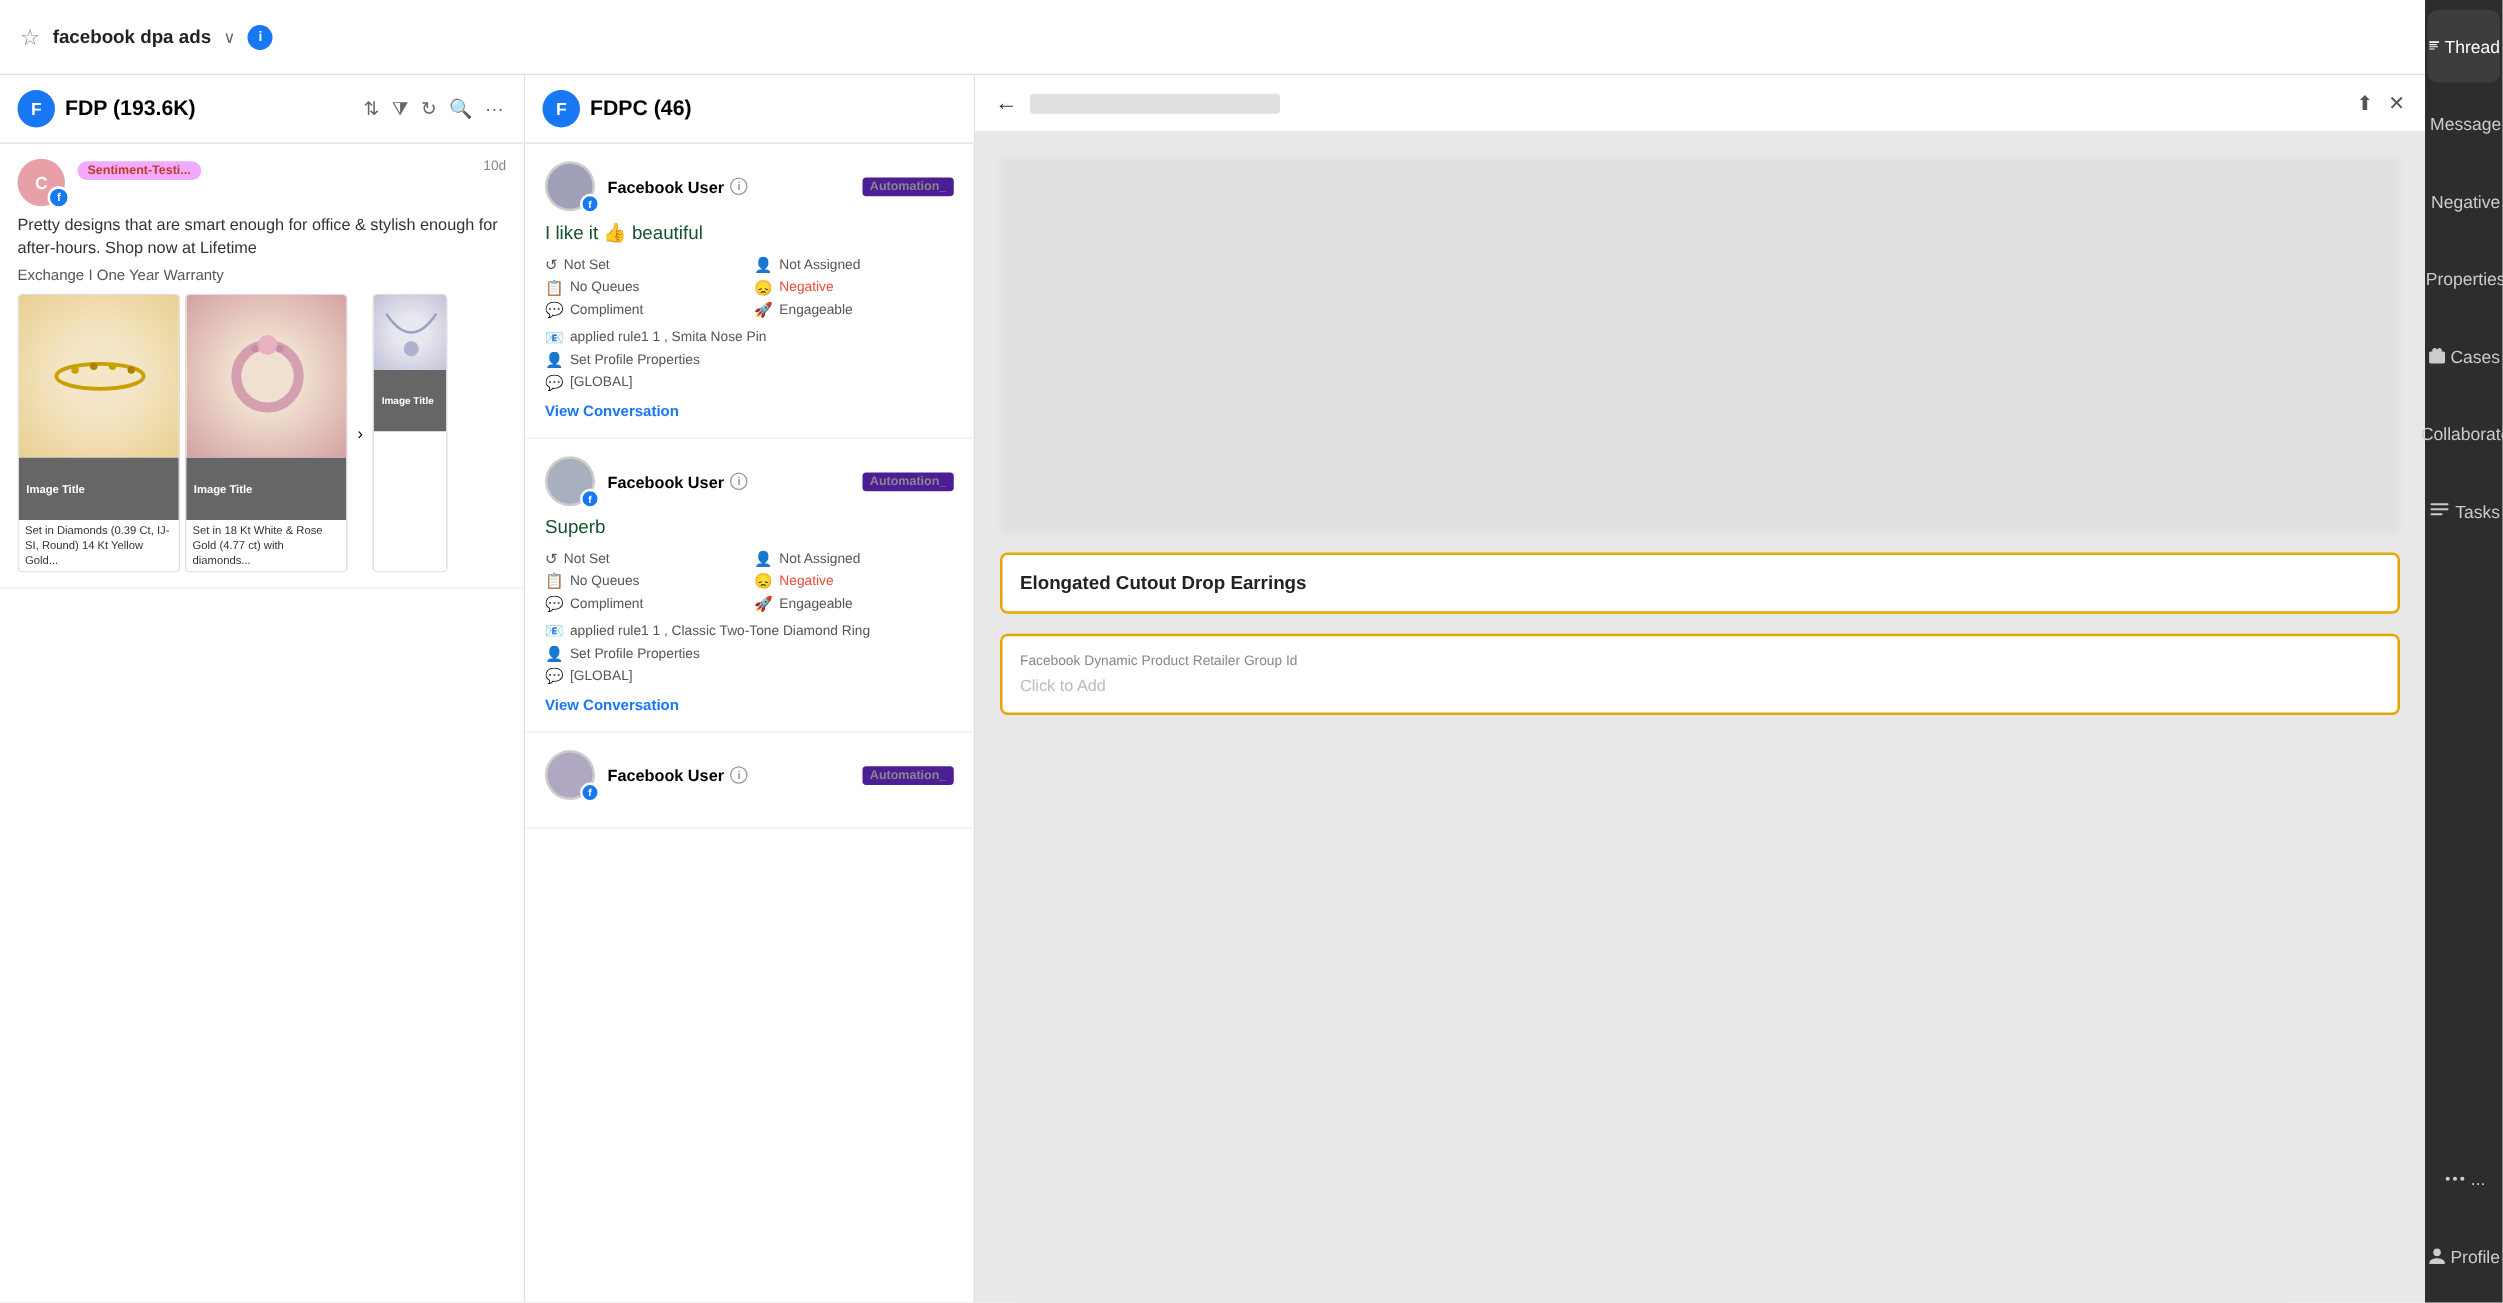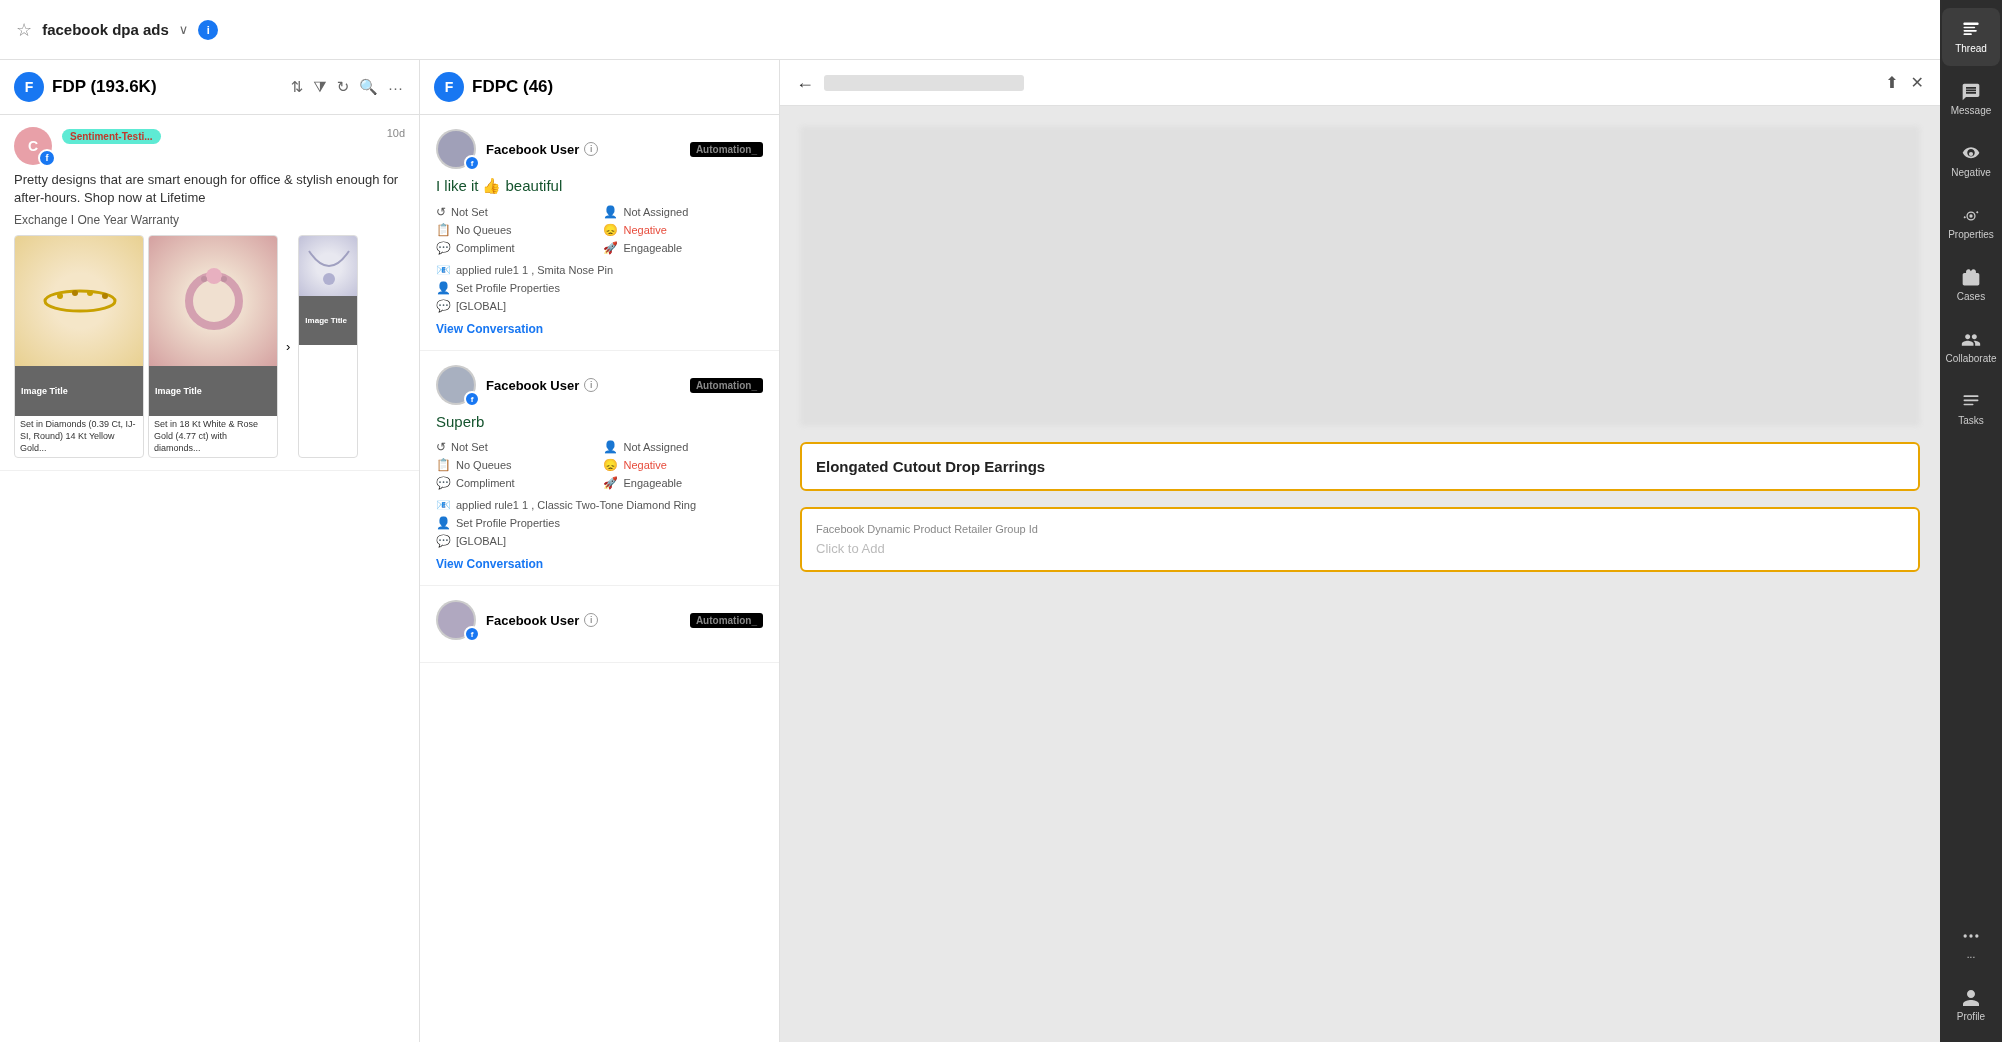--- a/index.html
+++ b/index.html
@@ -16,23 +16,23 @@
     .dropdown-arrow { color: #666; cursor: pointer; }
     .info-icon { width: 20px; height: 20px; border-radius: 50%; background: #1877f2; color: #fff; display: flex; align-items: center; justify-content: center; font-size: 11px; font-weight: bold; cursor: pointer; }
 
     
     .right-sidebar {
       position: fixed; right: 0; top: 0; bottom: 0; width: 62px;
       background: #2d2d2d; display: flex; flex-direction: column; align-items: center;
       padding: 8px 0; z-index: 200; gap: 4px;
     }
     .sidebar-item {
-      display: flex; flex-direction: column; align-items: center; justify-content: center;
+      display: flex; flex-direction: row; align-items: center; justify-content: center;
       width: 58px; height: 58px; border-radius: 8px; cursor: pointer; color: #ccc;
-      gap: 3px; font-size: 10px; text-align: center;
+      gap: 3px; font-size: 14px; text-align: center;
     }
     .sidebar-item.active { background: #3d3d3d; color: #fff; }
     .sidebar-item svg { width: 20px; height: 20px; }
     .sidebar-spacer { flex: 1; }
 
     
     .main-content {
       display: flex; flex-direction: row; margin-top: 60px; margin-right: 62px;
       height: calc(100vh - 60px); width: calc(100vw - 62px); overflow: hidden;
     }
@@ -53,21 +53,21 @@
     .col-scroll { overflow-y: auto; flex: 1; padding: 0; }
 
     
     .feed-item { padding: 12px 14px; border-bottom: 1px solid #f0f0f0; position: relative; }
     .feed-top { display: flex; align-items: flex-start; gap: 10px; }
     .feed-avatar { position: relative; }
     .feed-avatar .main-av { width: 38px; height: 38px; border-radius: 50%; background: #e8b4b8; display: flex; align-items: center; justify-content: center; font-weight: bold; color: #fff; font-size: 14px; }
     .feed-avatar .sub-av { position: absolute; bottom: -2px; right: -4px; width: 18px; height: 18px; border-radius: 50%; background: #1877f2; display: flex; align-items: center; justify-content: center; color: #fff; font-size: 9px; font-weight: bold; border: 2px solid #fff; }
     .feed-meta { flex: 1; }
     .feed-time { font-size: 11px; color: #888; position: absolute; top: 12px; right: 14px; }
-    .sentiment-badge { display: inline-block; background: #5eead4; color: #c0392b; border-radius: 12px; padding: 2px 8px; font-size: 10px; font-weight: 600; margin-top: 2px; text-align: right; }
+    .sentiment-badge { display: inline-block; background: #f0abfc; color: #c0392b; border-radius: 12px; padding: 2px 8px; font-size: 10px; font-weight: 600; margin-top: 2px; text-align: right; }
     .feed-text { font-size: 13px; color: #333; margin: 6px 0; line-height: 1.4; }
     .feed-label { font-size: 12px; color: #555; font-weight: 500; }
     .product-carousel { display: flex; gap: 4px; margin-top: 8px; overflow: hidden; }
     .product-card { width: 130px; min-width: 130px; border: 1px solid #ddd; border-radius: 4px; overflow: hidden; background: #fff; }
     .product-img { width: 130px; height: 130px; background: #f5f0e8; display: flex; align-items: center; justify-content: center; overflow: hidden; }
     .product-label-bar { background: rgba(0,0,0,0.6); color: #fff; padding: 20px 6px; font-size: 9px; font-weight: 700; }
     .product-desc { font-size: 9px; color: #333; padding: 3px 5px; line-height: 1.3; }
 
     
     .col-fdpc {
@@ -77,21 +77,21 @@
     .fdpc-scroll { overflow-y: auto; flex: 1; }
 
     
     .comment-item { padding: 14px 16px; border-bottom: 1px solid #f0f0f0; }
     .comment-top { display: flex; align-items: center; gap: 10px; margin-bottom: 8px; }
     .comment-avatar { width: 40px; height: 40px; border-radius: 50%; background: #ccc; display: flex; align-items: center; justify-content: center; }
     .comment-avatar .inner-av { width: 36px; height: 36px; border-radius: 50%; background: #9eb8d8; }
     .comment-header { flex: 1; }
     .comment-user { font-weight: 700; font-size: 13px; display: flex; align-items: center; gap: 5px; }
     .info-circle { width: 14px; height: 14px; border-radius: 50%; border: 1px solid #999; display: flex; align-items: center; justify-content: center; font-size: 9px; color: #999; }
-    .automation-badge { font-size: 10px; color: #888; background: #000000; padding: 2px 6px; border-radius: 3px; float: right; }
+    .automation-badge { font-size: 10px; color: #888; background: #4c1d95; padding: 2px 6px; border-radius: 3px; float: right; }
     .comment-text { font-size: 15px; color: #14532d; margin: 6px 0 10px; }
     .comment-meta { display: grid; grid-template-columns: 1fr 1fr; gap: 4px 8px; margin-bottom: 8px; }
     .meta-row { display: flex; align-items: center; gap: 5px; font-size: 11px; color: #555; }
     .meta-icon { font-size: 12px; }
     .negative-text { color: #e74c3c; }
     .comment-rule { font-size: 11px; color: #555; display: flex; align-items: center; gap: 5px; margin-bottom: 4px; }
     .comment-action { font-size: 11px; color: #555; display: flex; align-items: center; gap: 5px; margin-bottom: 4px; }
     .comment-global { font-size: 11px; color: #555; display: flex; align-items: center; gap: 5px; margin-bottom: 8px; }
     .view-conv-btn { color: #1877f2; font-size: 12px; font-weight: 600; background: none; border: none; cursor: pointer; padding: 0; }
 

